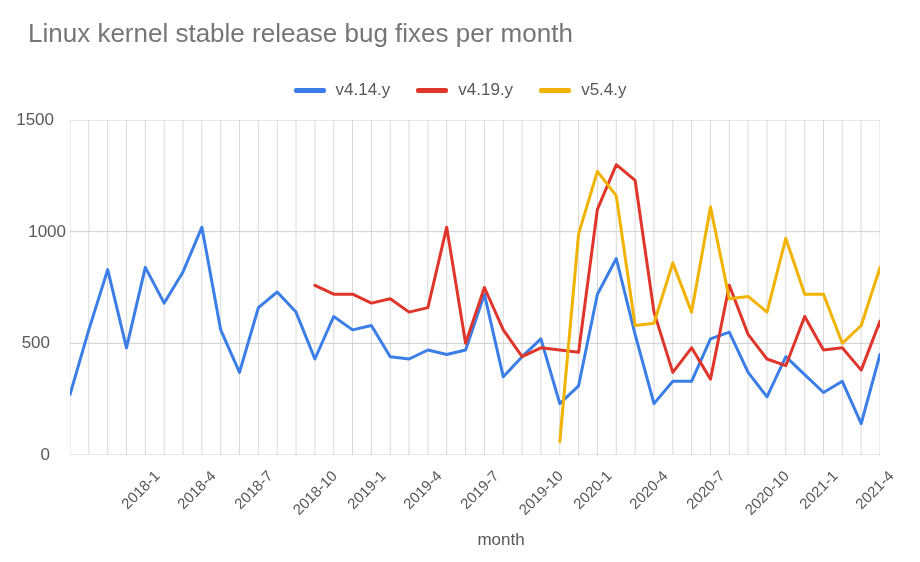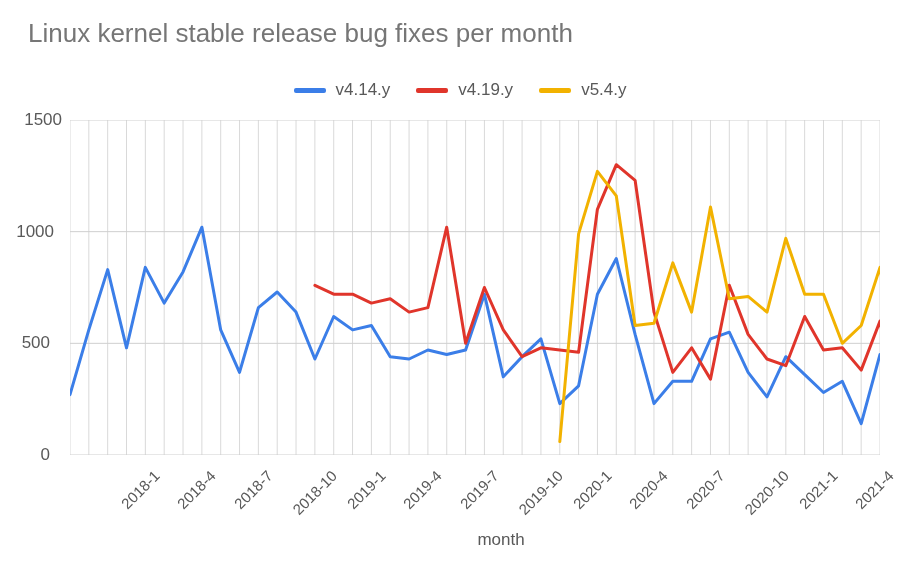--- a/index.html
+++ b/index.html
@@ -161,22 +161,22 @@
         <line x1="0" y1="0" x2="810" y2="0" stroke="#cfcfcf" stroke-width="1"></line>
         <path d="M0.0 274.7 L18.8 209.9 L37.7 149.6 L56.5 227.8 L75.3 147.4 L94.2 183.1 L113.0 151.9 L131.9 107.2 L150.7 209.9 L169.5 252.4 L188.4 187.6 L207.2 172.0 L226.0 192.1 L244.9 239.0 L263.7 196.5 L282.6 209.9 L301.4 205.5 L320.2 236.7 L339.1 239.0 L357.9 230.0 L376.7 234.5 L395.6 230.0 L414.4 174.2 L433.3 256.8 L452.1 236.7 L470.9 218.9 L489.8 283.6 L508.6 265.8 L527.4 174.2 L546.3 138.5 L565.1 214.4 L584.0 283.6 L602.8 261.3 L621.6 261.3 L640.5 218.9 L659.3 212.2 L678.1 252.4 L697.0 276.9 L715.8 236.7 L734.7 254.6 L753.5 272.5 L772.3 261.3 L791.2 303.7 L810.0 234.5 L828.8 292.6 L847.7 252.4 L866.5 272.5 " fill="none" stroke="#3b7ee8" stroke-width="3" stroke-linejoin="round" stroke-linecap="round"></path>
         <path d="M244.9 165.3 L263.7 174.2 L282.6 174.2 L301.4 183.1 L320.2 178.7 L339.1 192.1 L357.9 187.6 L376.7 107.2 L395.6 223.3 L414.4 167.5 L433.3 209.9 L452.1 236.7 L470.9 227.8 L489.8 230.0 L508.6 232.3 L527.4 89.3 L546.3 44.7 L565.1 60.3 L584.0 192.1 L602.8 252.4 L621.6 227.8 L640.5 259.1 L659.3 165.3 L678.1 214.4 L697.0 239.0 L715.8 245.7 L734.7 196.5 L753.5 230.0 L772.3 227.8 L791.2 250.1 L810.0 201.0 L828.8 299.3 L847.7 270.2 L866.5 225.6 L885.3 247.9 " fill="none" stroke="#e0352b" stroke-width="3" stroke-linejoin="round" stroke-linecap="round"></path>
         <path d="M489.8 321.6 L508.6 113.9 L527.4 51.4 L546.3 75.9 L565.1 205.5 L584.0 203.2 L602.8 142.9 L621.6 192.1 L640.5 87.1 L659.3 178.7 L678.1 176.4 L697.0 192.1 L715.8 118.4 L734.7 174.2 L753.5 174.2 L772.3 223.3 L791.2 205.5 L810.0 147.4 L828.8 263.5 L847.7 207.7 L866.5 174.2 L885.3 212.2 " fill="none" stroke="#f2b200" stroke-width="3" stroke-linejoin="round" stroke-linecap="round"></path>
       </svg>
   </div>
 
   <div id="yticks">
       <div class="ytick" style="left: 0px; top: 455px;">0</div>
       <div class="ytick" style="left: 0px; top: 343.333px;">500</div>
-      <div class="ytick" style="left: 4px; top: 231.667px;">1000</div>
-      <div class="ytick" style="left: 12px; top: 120px;">1500</div>
+      <div class="ytick" style="left: 16px; top: 231.667px;">1000</div>
+      <div class="ytick" style="left: 4px; top: 120px;">1500</div>
     </div>
   <div id="xticks">
       <div class="xtick" style="left: 103.674px; top: 467px;">2018-1</div>
       <div class="xtick" style="left: 160.186px; top: 467px;">2018-4</div>
       <div class="xtick" style="left: 216.698px; top: 467px;">2018-7</div>
       <div class="xtick" style="left: 273.209px; top: 467px;">2018-10</div>
       <div class="xtick" style="left: 329.721px; top: 467px;">2019-1</div>
       <div class="xtick" style="left: 386.233px; top: 467px;">2019-4</div>
       <div class="xtick" style="left: 442.744px; top: 467px;">2019-7</div>
       <div class="xtick" style="left: 499.256px; top: 467px;">2019-10</div>

